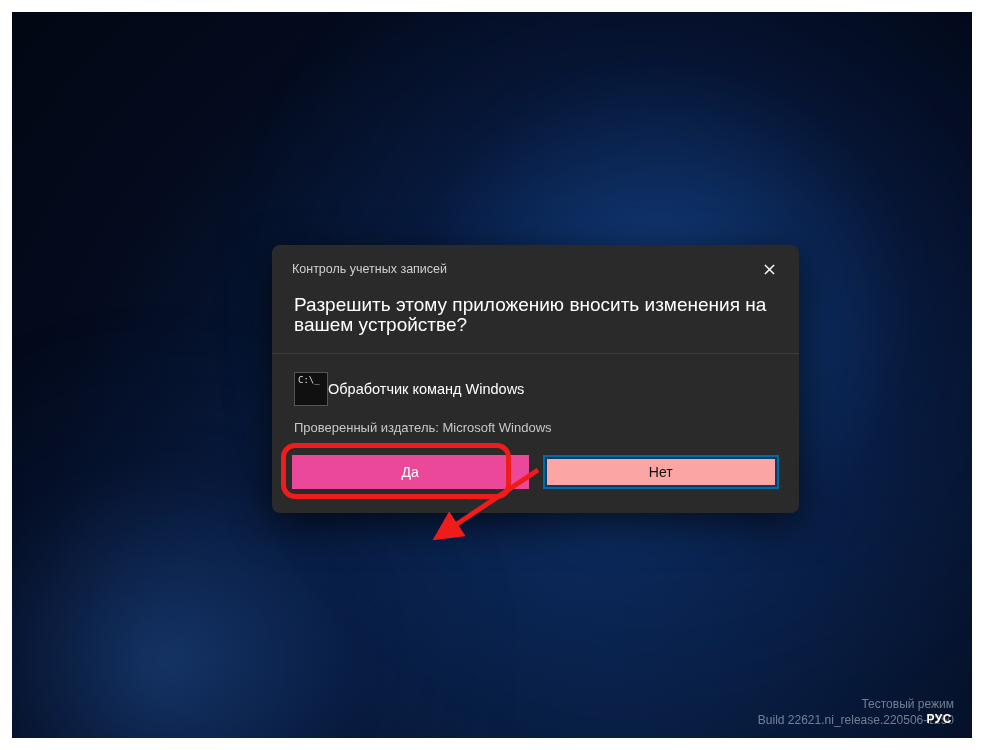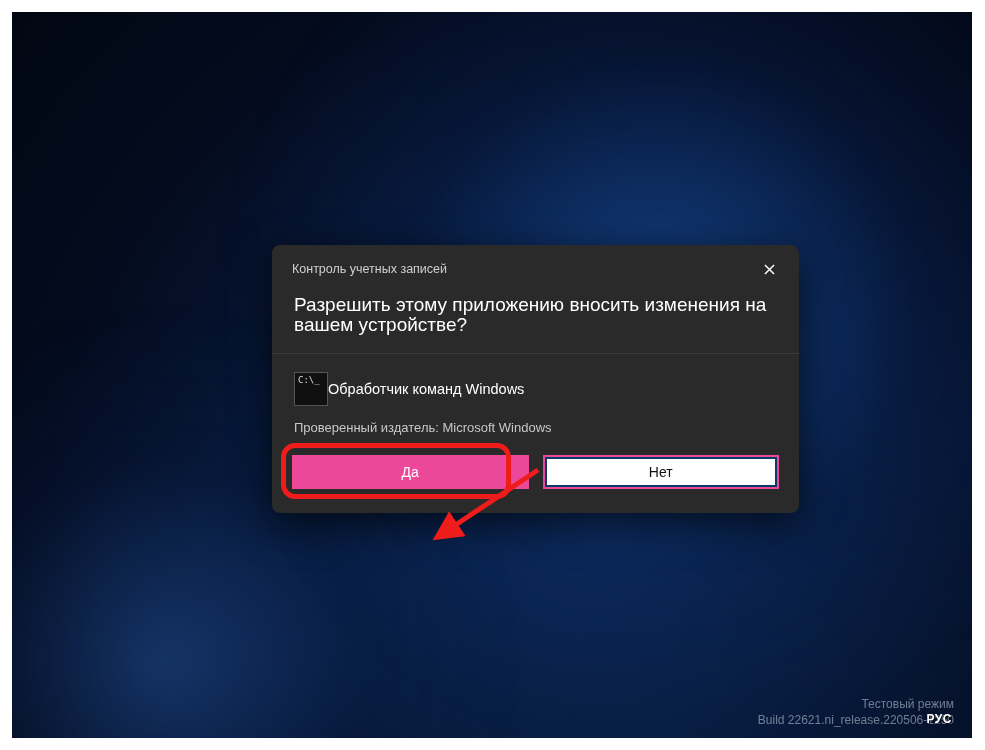--- a/index.html
+++ b/index.html
@@ -82,21 +82,21 @@
     display:flex; gap: 14px; padding: 0 20px 24px 20px;
   }
   .uac-btn {
     flex:1; height: 34px; border: none; font-size: 14px; cursor:pointer;
     display:flex; align-items:center; justify-content:center;
   }
   .btn-yes {
     background:#ec4899; color:#fff; border:2px solid #ec4899;
   }
   .btn-no {
-    background:#ffffff; color:#111; border:2px solid #ec4899;
+    background:#fca5a5; color:#111; border:2px solid #0369a1;
     outline: 2px solid #0a3a66; outline-offset: -4px;
   }
   
   .highlight-rect {
     position:absolute; left: 9px; top: -12px; width: 230px; height: 56px;
     border: 5px solid #ef1c1c; border-radius: 14px; pointer-events:none;
   }
   
   .arrow {
     position:absolute; left: 418px; top: 450px; z-index: 20; pointer-events:none;

